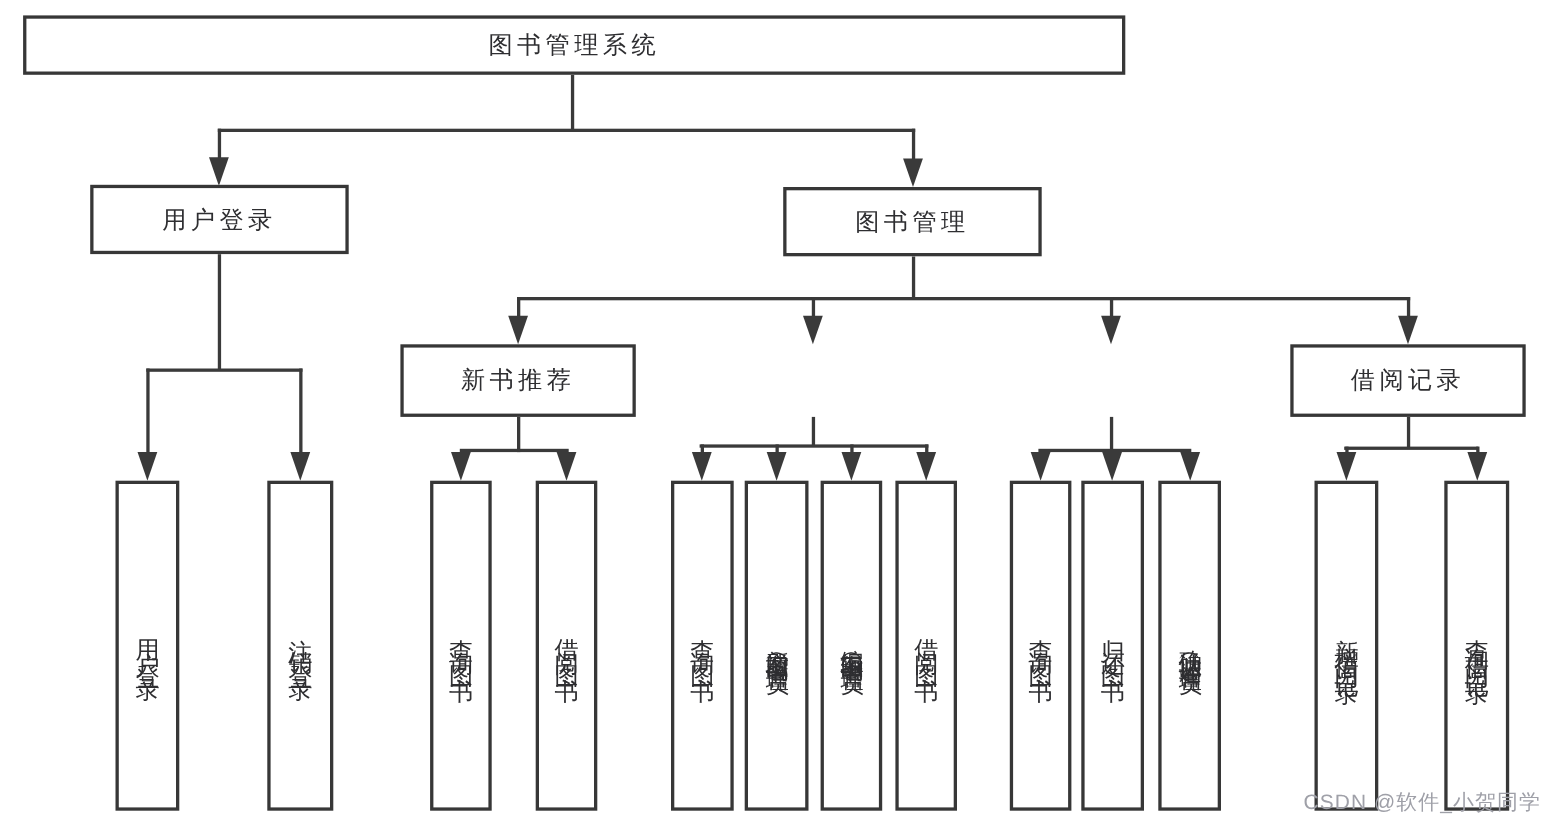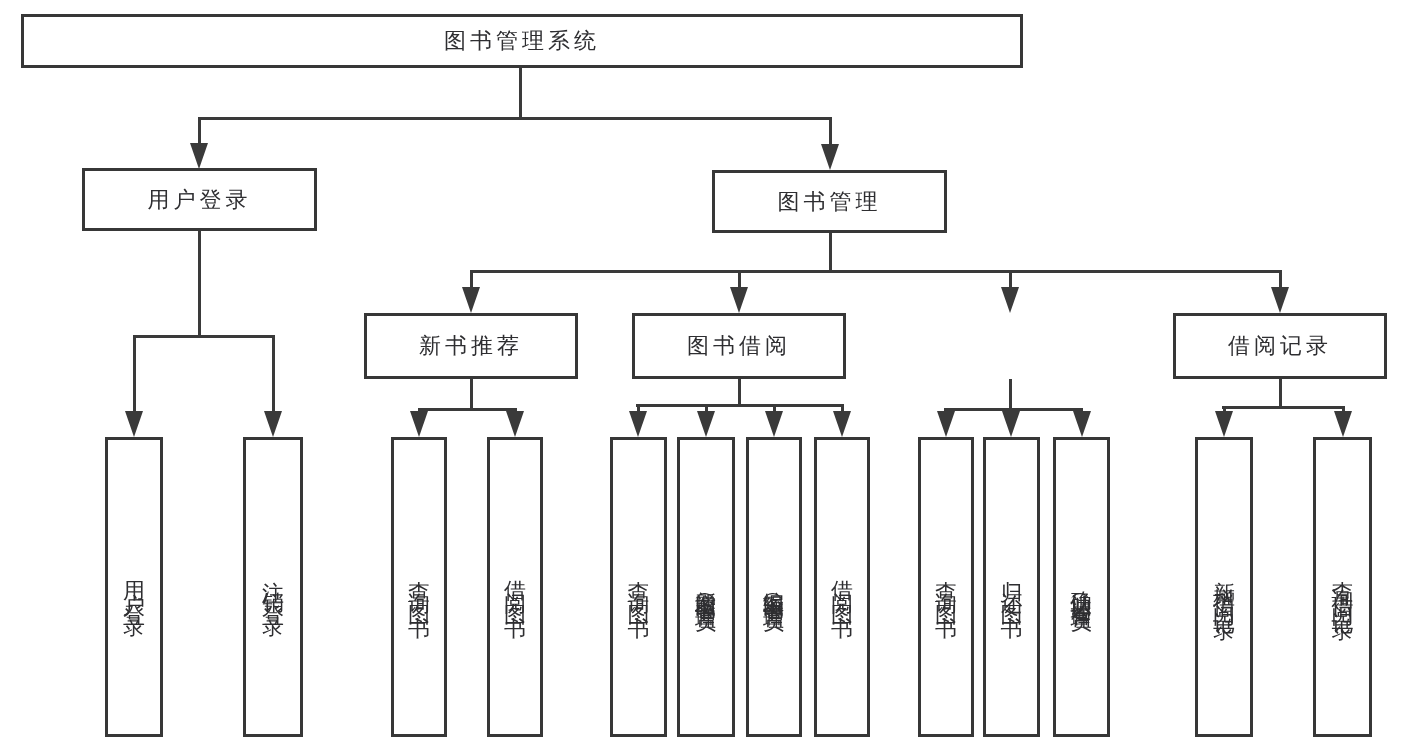--- a/index.html
+++ b/index.html
@@ -117,23 +117,20 @@
   <div class="node hnode" style="left:82px; top:168px; width:235px; height:63px;">
     <span>用户登录</span>
   </div>
   <div class="node hnode" style="left:364px; top:313px; width:214px; height:66px;">
     <span>新书推荐</span>
   </div>
 
   <div class="node hnode" style="left:712px; top:170px; width:235px; height:63px;">
     <span>图书管理</span>
   </div>
-  <div class="node hnode" style="left:632px; top:313px; width:214px; height:66px;">
-    <span>图书借阅</span>
-  </div>
   <div class="node hnode" style="left:1173px; top:313px; width:214px; height:66px;">
     <span>借阅记录</span>
   </div>
 
   <div class="node vnode" style="left:105px; top:437px; width:58px; height:300px;">
     <span class="vtext">用户登录</span>
   </div>
   <div class="node vnode" style="left:243px; top:437px; width:60px; height:300px;">
     <span class="vtext">注销登录</span>
   </div>
@@ -168,14 +165,15 @@
     <span class="vtext">确认归还（管理员）</span>
   </div>
 
   <div class="node vnode sp6" style="left:1195px; top:437px; width:58px; height:300px;">
     <span class="vtext">新增借阅记录</span>
   </div>
   <div class="node vnode sp6" style="left:1313px; top:437px; width:59px; height:300px;">
     <span class="vtext">查询借阅记录</span>
   </div>
 
+  <div class="watermark">CSDN @软件_小贺同学</div>
 
 </div>
 
 </body></html>

